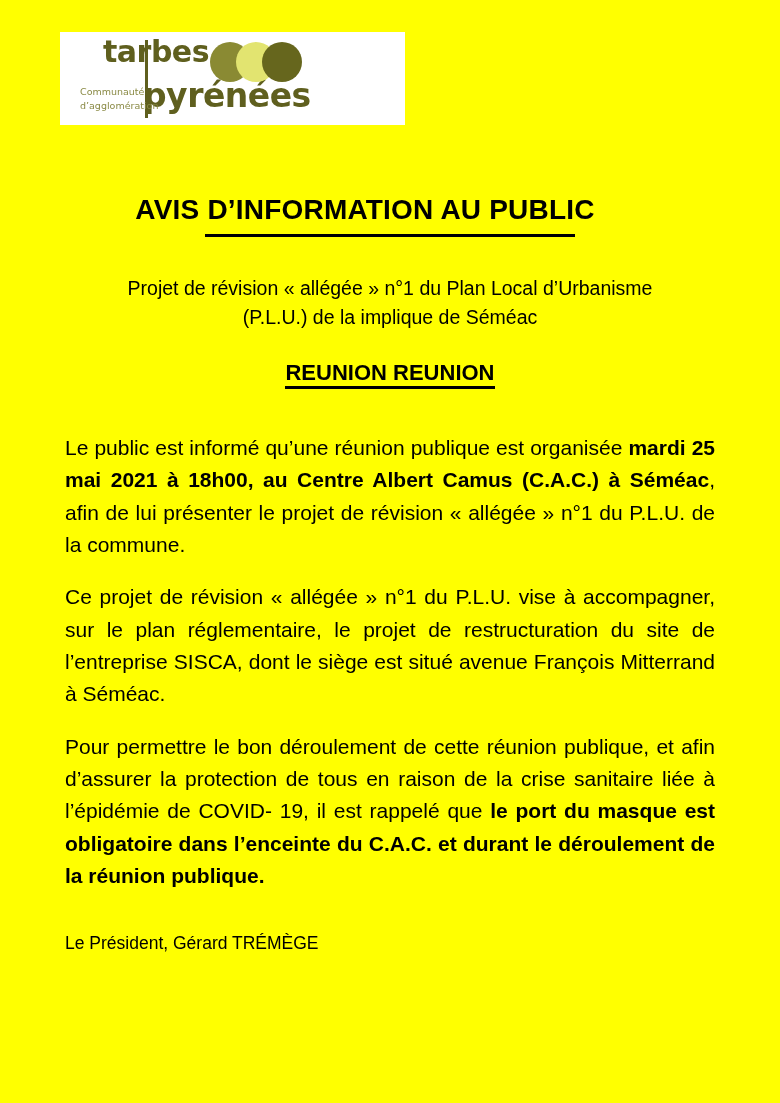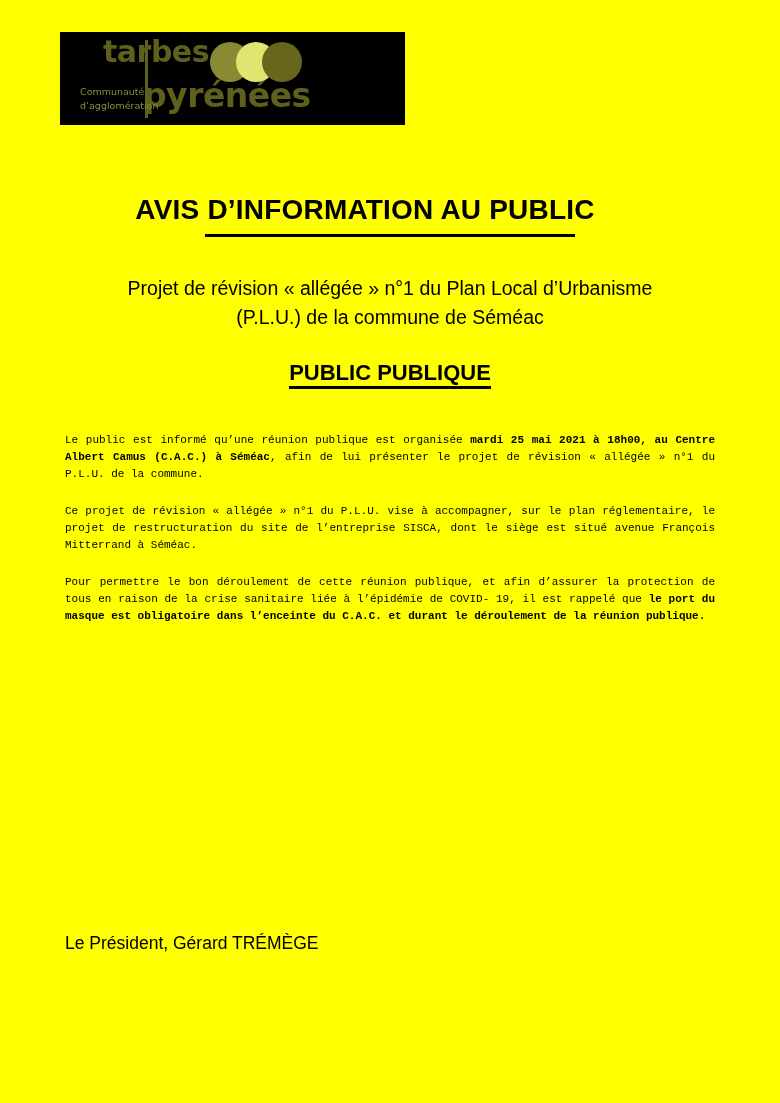--- a/index.html
+++ b/index.html
@@ -129,66 +129,66 @@
   }
 
   
   .body-wrap {
     position: absolute;
     left: 65px;
     top: 432px;
     width: 650px;
   }
   .para {
-    font-family: Liberation Mono, monospace;
-    font-size: 11px;
+    font-family: Liberation Sans, sans-serif;
+    font-size: 21px;
     line-height: 1.54;
     text-align: justify;
     margin: 0 0 20px 0;
   }
   .para b { font-weight: bold; }
 
   .signature {
     position: absolute;
     left: 65px;
     top: 933px;
     width: 650px;
     text-align: left;
     font-family: "Liberation Sans", sans-serif;
     font-size: 17.5px;
   }
 </style>
 </head>
 <body style="background: rgb(255, 255, 0); color: rgb(0, 0, 0);">
 
-<div class="logo-box" style="background: #000000;">
+<div class="logo-box" style="background: #ffffff;">
   <div class="logo-inner">
     <div class="logo-bar" style="background: rgb(95, 95, 30);"></div>
     <div class="logo-word logo-word-tarbes" style="color: rgb(95, 95, 30);">tarbes</div>
     <div class="logo-word logo-word-pyrenees" style="color: rgb(95, 95, 30);">pyrénées</div>
     <div class="logo-sub">
       <div>Communauté</div>
       <div>d’agglomération</div>
     </div>
     <div class="logo-dot logo-dot-1" style="background: rgb(138, 138, 51);"></div>
     <div class="logo-dot logo-dot-2" style="background: rgb(226, 228, 112);"></div>
     <div class="logo-dot logo-dot-3" style="background: rgb(102, 102, 29);"></div>
   </div>
 </div>
 
 <h1 class="main-title">AVIS D’INFORMATION AU PUBLIC</h1>
 <div class="title-rule"></div>
 
 <h2 class="subtitle">
   <span>Projet de révision « allégée » n°1 du Plan Local d’Urbanisme</span><br>
-  <span>(P.L.U.) de la commune de Séméac</span>
+  <span>(P.L.U.) de la implique de Séméac</span>
 </h2>
 
 <div class="section-title">
-  <span>PUBLIC PUBLIQUE</span>
+  <span>REUNION REUNION</span>
 </div>
 
 <div class="body-wrap">
     <p class="para"><span>Le public est informé qu’une réunion publique est organisée </span><b>mardi 25 mai 2021 à 18h00, au Centre Albert Camus (C.A.C.) à Séméac</b><span>, afin de lui présenter le projet de révision « allégée » n°1 du P.L.U. de la commune.</span></p>
     <p class="para"><span>Ce projet de révision « allégée » n°1 du P.L.U. vise à accompagner, sur le plan réglementaire, le projet de restructuration du site de l’entreprise SISCA, dont le siège est situé avenue François Mitterrand à Séméac.</span></p>
     <p class="para"><span>Pour permettre le bon déroulement de cette réunion publique, et afin d’assurer la protection de tous en raison de la crise sanitaire liée à l’épidémie de COVID- 19, il est rappelé que </span><b>le port du masque est obligatoire dans l’enceinte du C.A.C. et durant le déroulement de la réunion publique.</b></p>
   </div>
 
 <div class="signature">Le Président, Gérard TRÉMÈGE</div>
 

